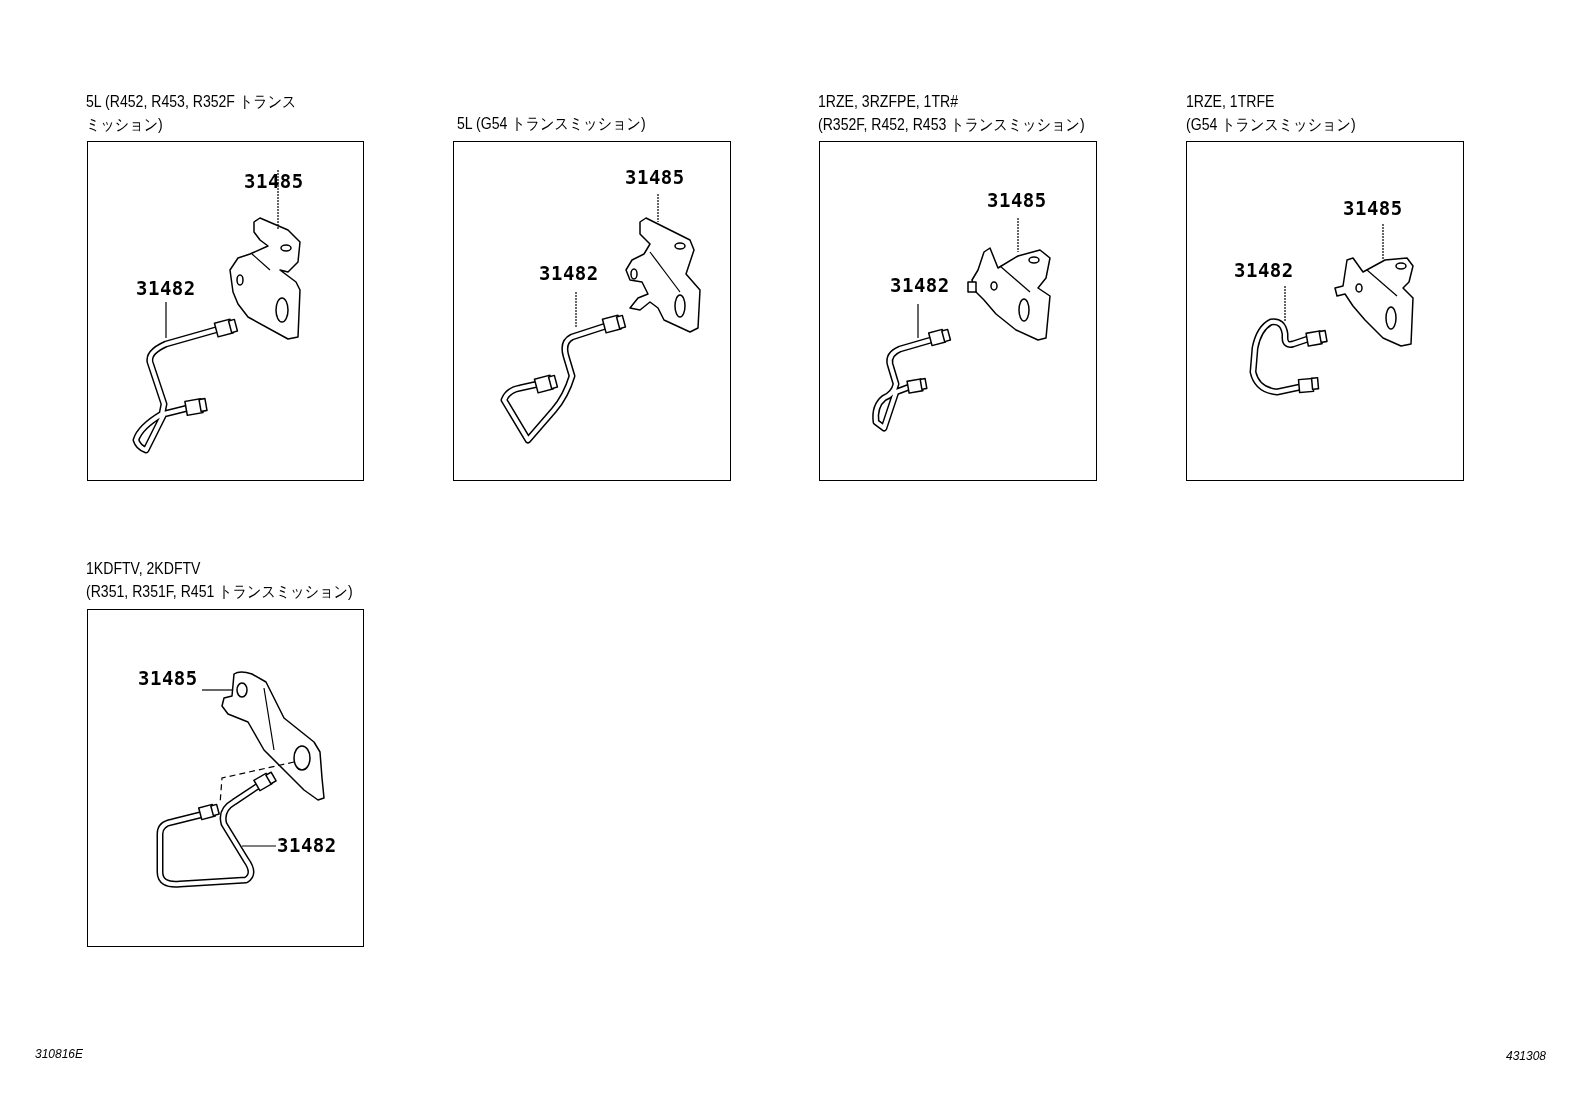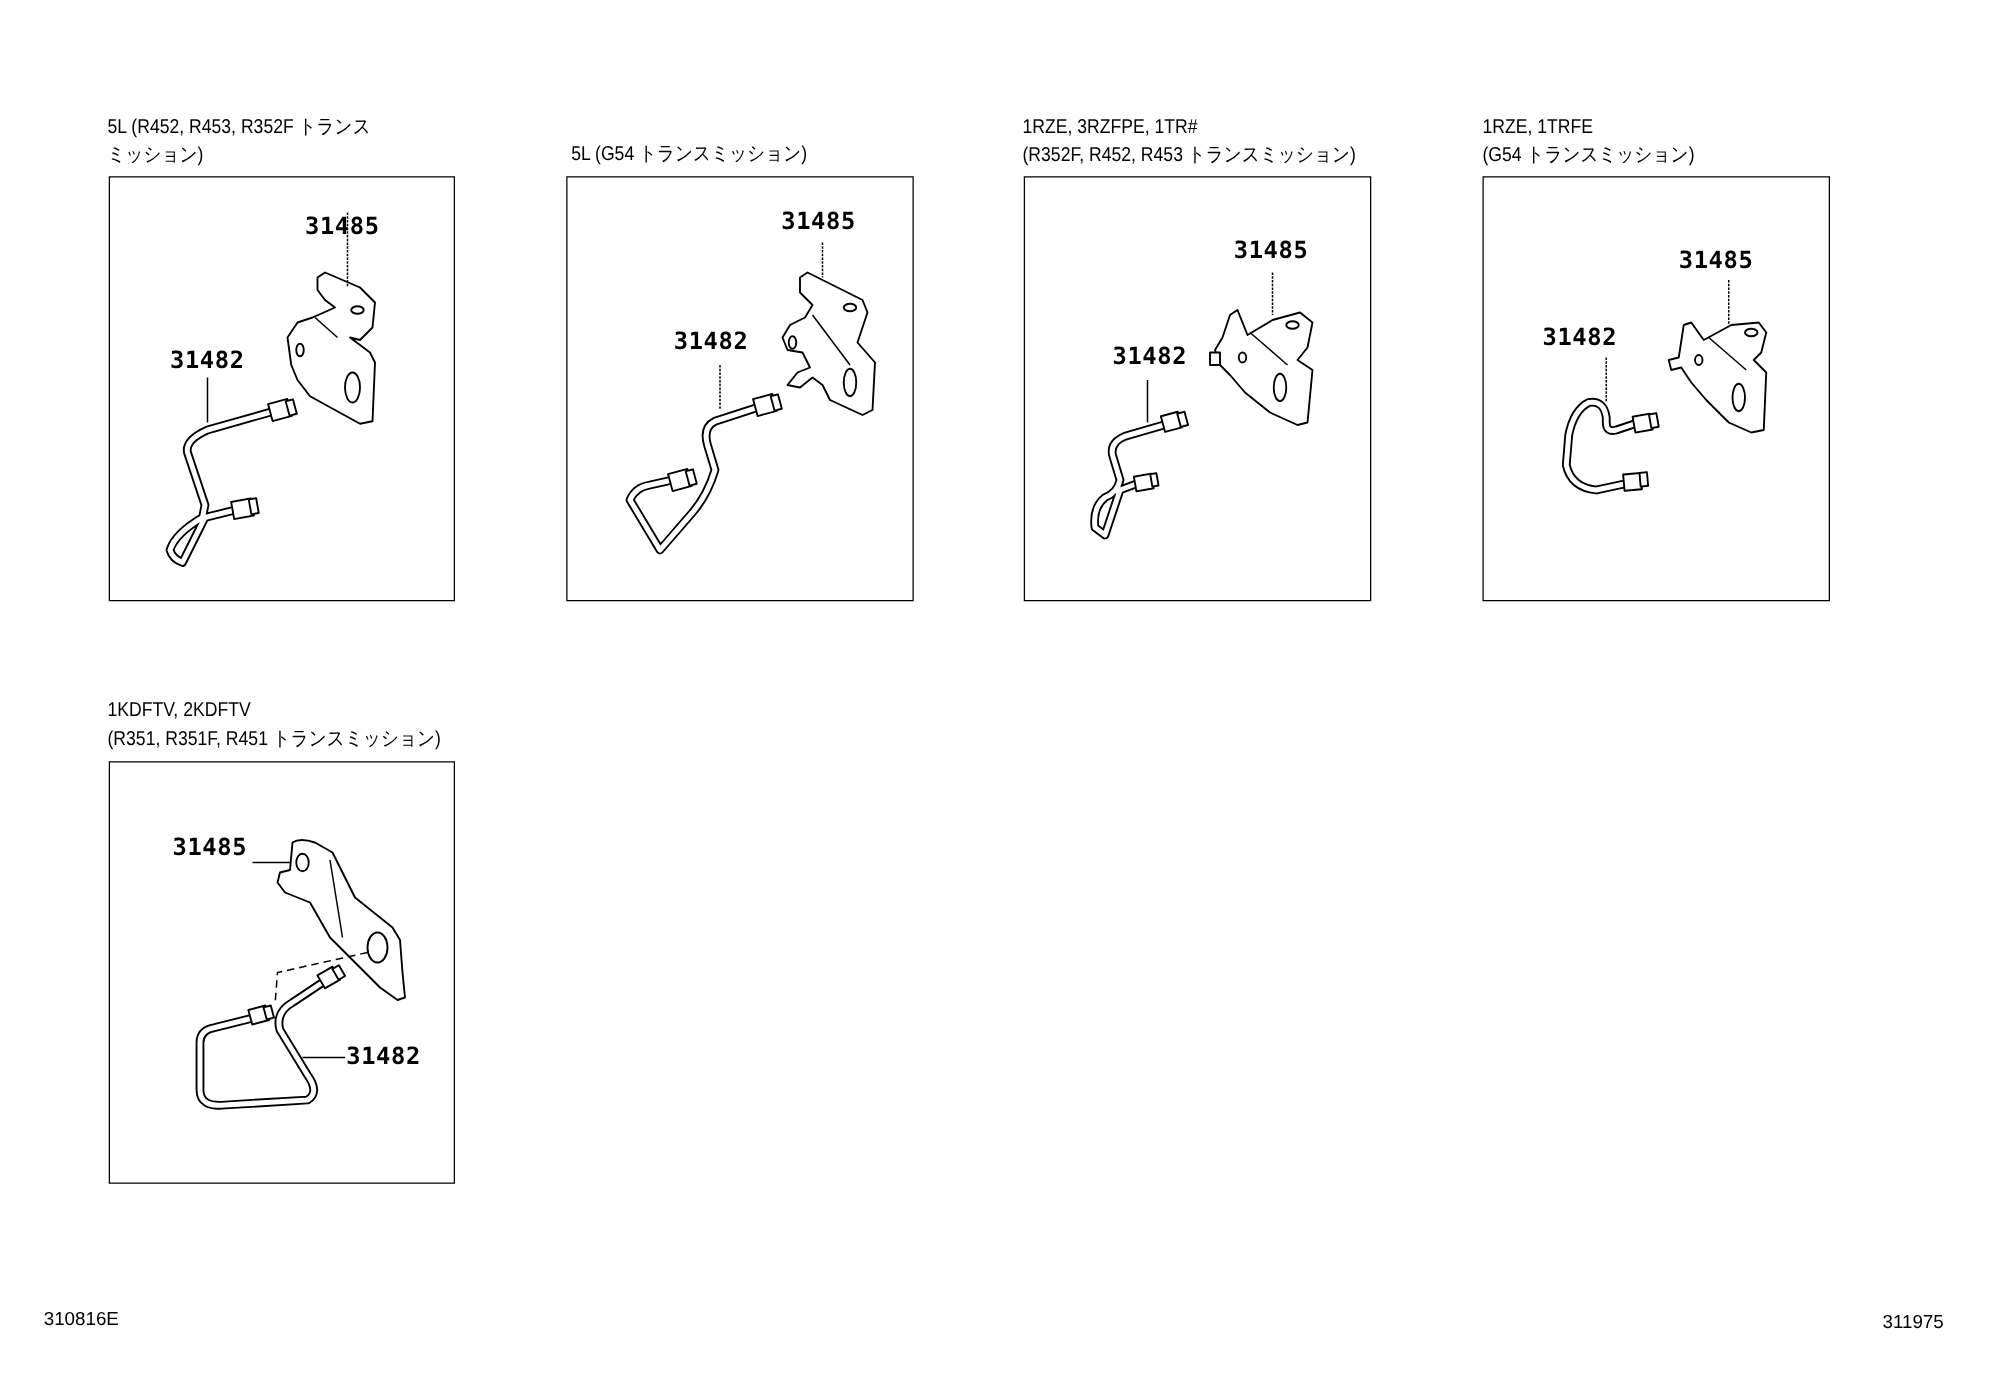--- a/index.html
+++ b/index.html
@@ -4,21 +4,21 @@
 <style>
   html, body { margin:0; padding:0; background:#ffffff; }
   body { width:1592px; height:1099px; position:relative; overflow:hidden;
          font-family:"DejaVu Sans Mono","Liberation Mono",monospace; color:#000; }
   .caption { position:absolute; font-family:"Liberation Sans Narrow","Liberation Sans",sans-serif;
              font-size:16px; line-height:23px; letter-spacing:0px; white-space:nowrap; transform:scaleX(0.88); transform-origin:left top; }
   .panel { position:absolute; border:1.5px solid #000; background:#fff; box-sizing:border-box; }
   .panel svg { position:absolute; left:0; top:0; }
   .label { position:absolute; font-family:"DejaVu Sans Mono","Liberation Mono",monospace;
            font-weight:bold; font-size:19px; letter-spacing:0.5px; }
-  .code { position:absolute; font-family:"Liberation Sans",sans-serif; font-size:15px; }
+  .code { position:absolute; font-family:"Liberation Sans",sans-serif; font-size:12px;font-style:italic; }
   svg .ol { fill:#fff; stroke:#000; stroke-width:1.5; stroke-linejoin:round; stroke-linecap:round; }
   svg .ln { fill:none; stroke:#000; stroke-width:1.2; }
   svg .tube { fill:none; stroke:#000; stroke-width:7; stroke-linejoin:round; stroke-linecap:round; }
   svg .tubei { fill:none; stroke:#fff; stroke-width:4; stroke-linejoin:round; stroke-linecap:round; }
   svg .dash { fill:none; stroke:#000; stroke-width:1.2; stroke-dasharray:6 4; }
 </style>
 </head>
 <body>
 
 <div class="caption" style="left:86px;top:90px;">
@@ -141,13 +141,13 @@
     <rect class="ol" x="180" y="163" width="6" height="10" transform="rotate(-30 183 168)"></rect>
     <rect class="ol" x="112" y="196" width="14" height="12" transform="rotate(-15 119 202)"></rect>
     <rect class="ol" x="124" y="195" width="6" height="10" transform="rotate(-15 127 200)"></rect>
     <line class="ln" x1="154" y1="236" x2="188" y2="236"></line>
   </svg>
   <div class="label" style="left:50px;top:57px;">31485</div>
   <div class="label" style="left:189px;top:224px;">31482</div>
 </div>
 
 <div class="code" style="left:35px;top:1047px;">310816E</div>
-<div class="code" style="left:1506px;top:1049px;">311975</div>
+<div class="code" style="left:1506px;top:1049px;">431308</div>
 
 </body></html>

